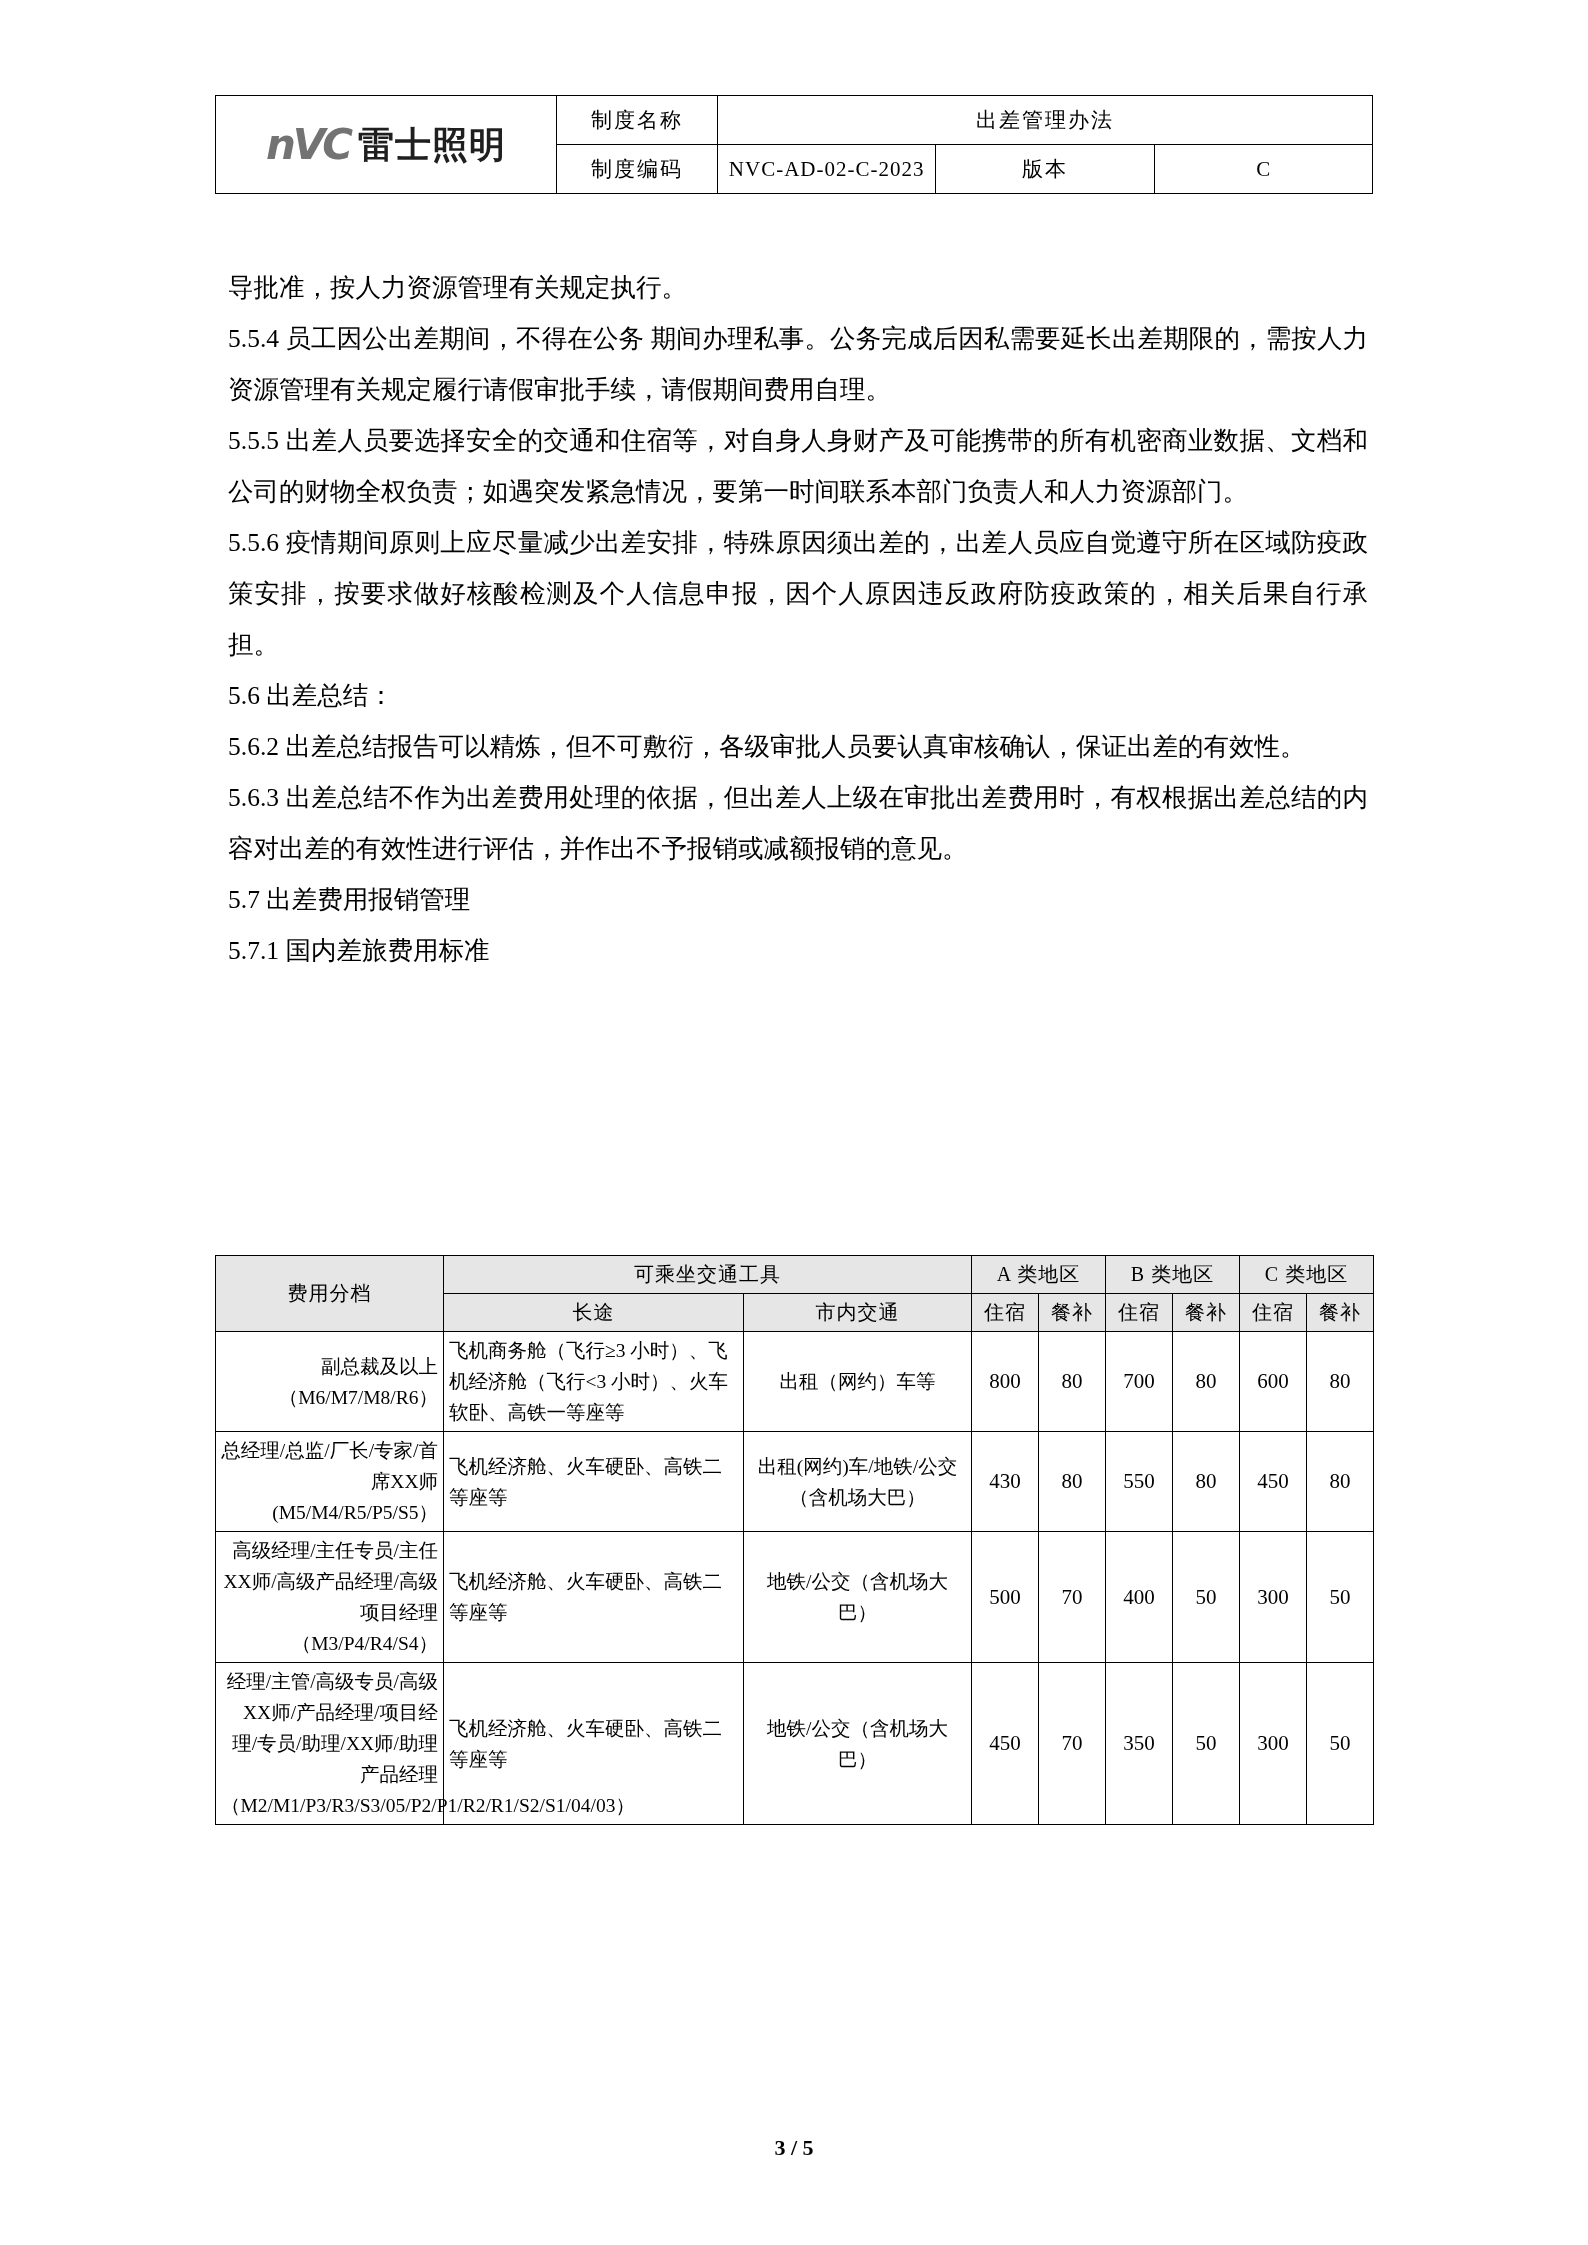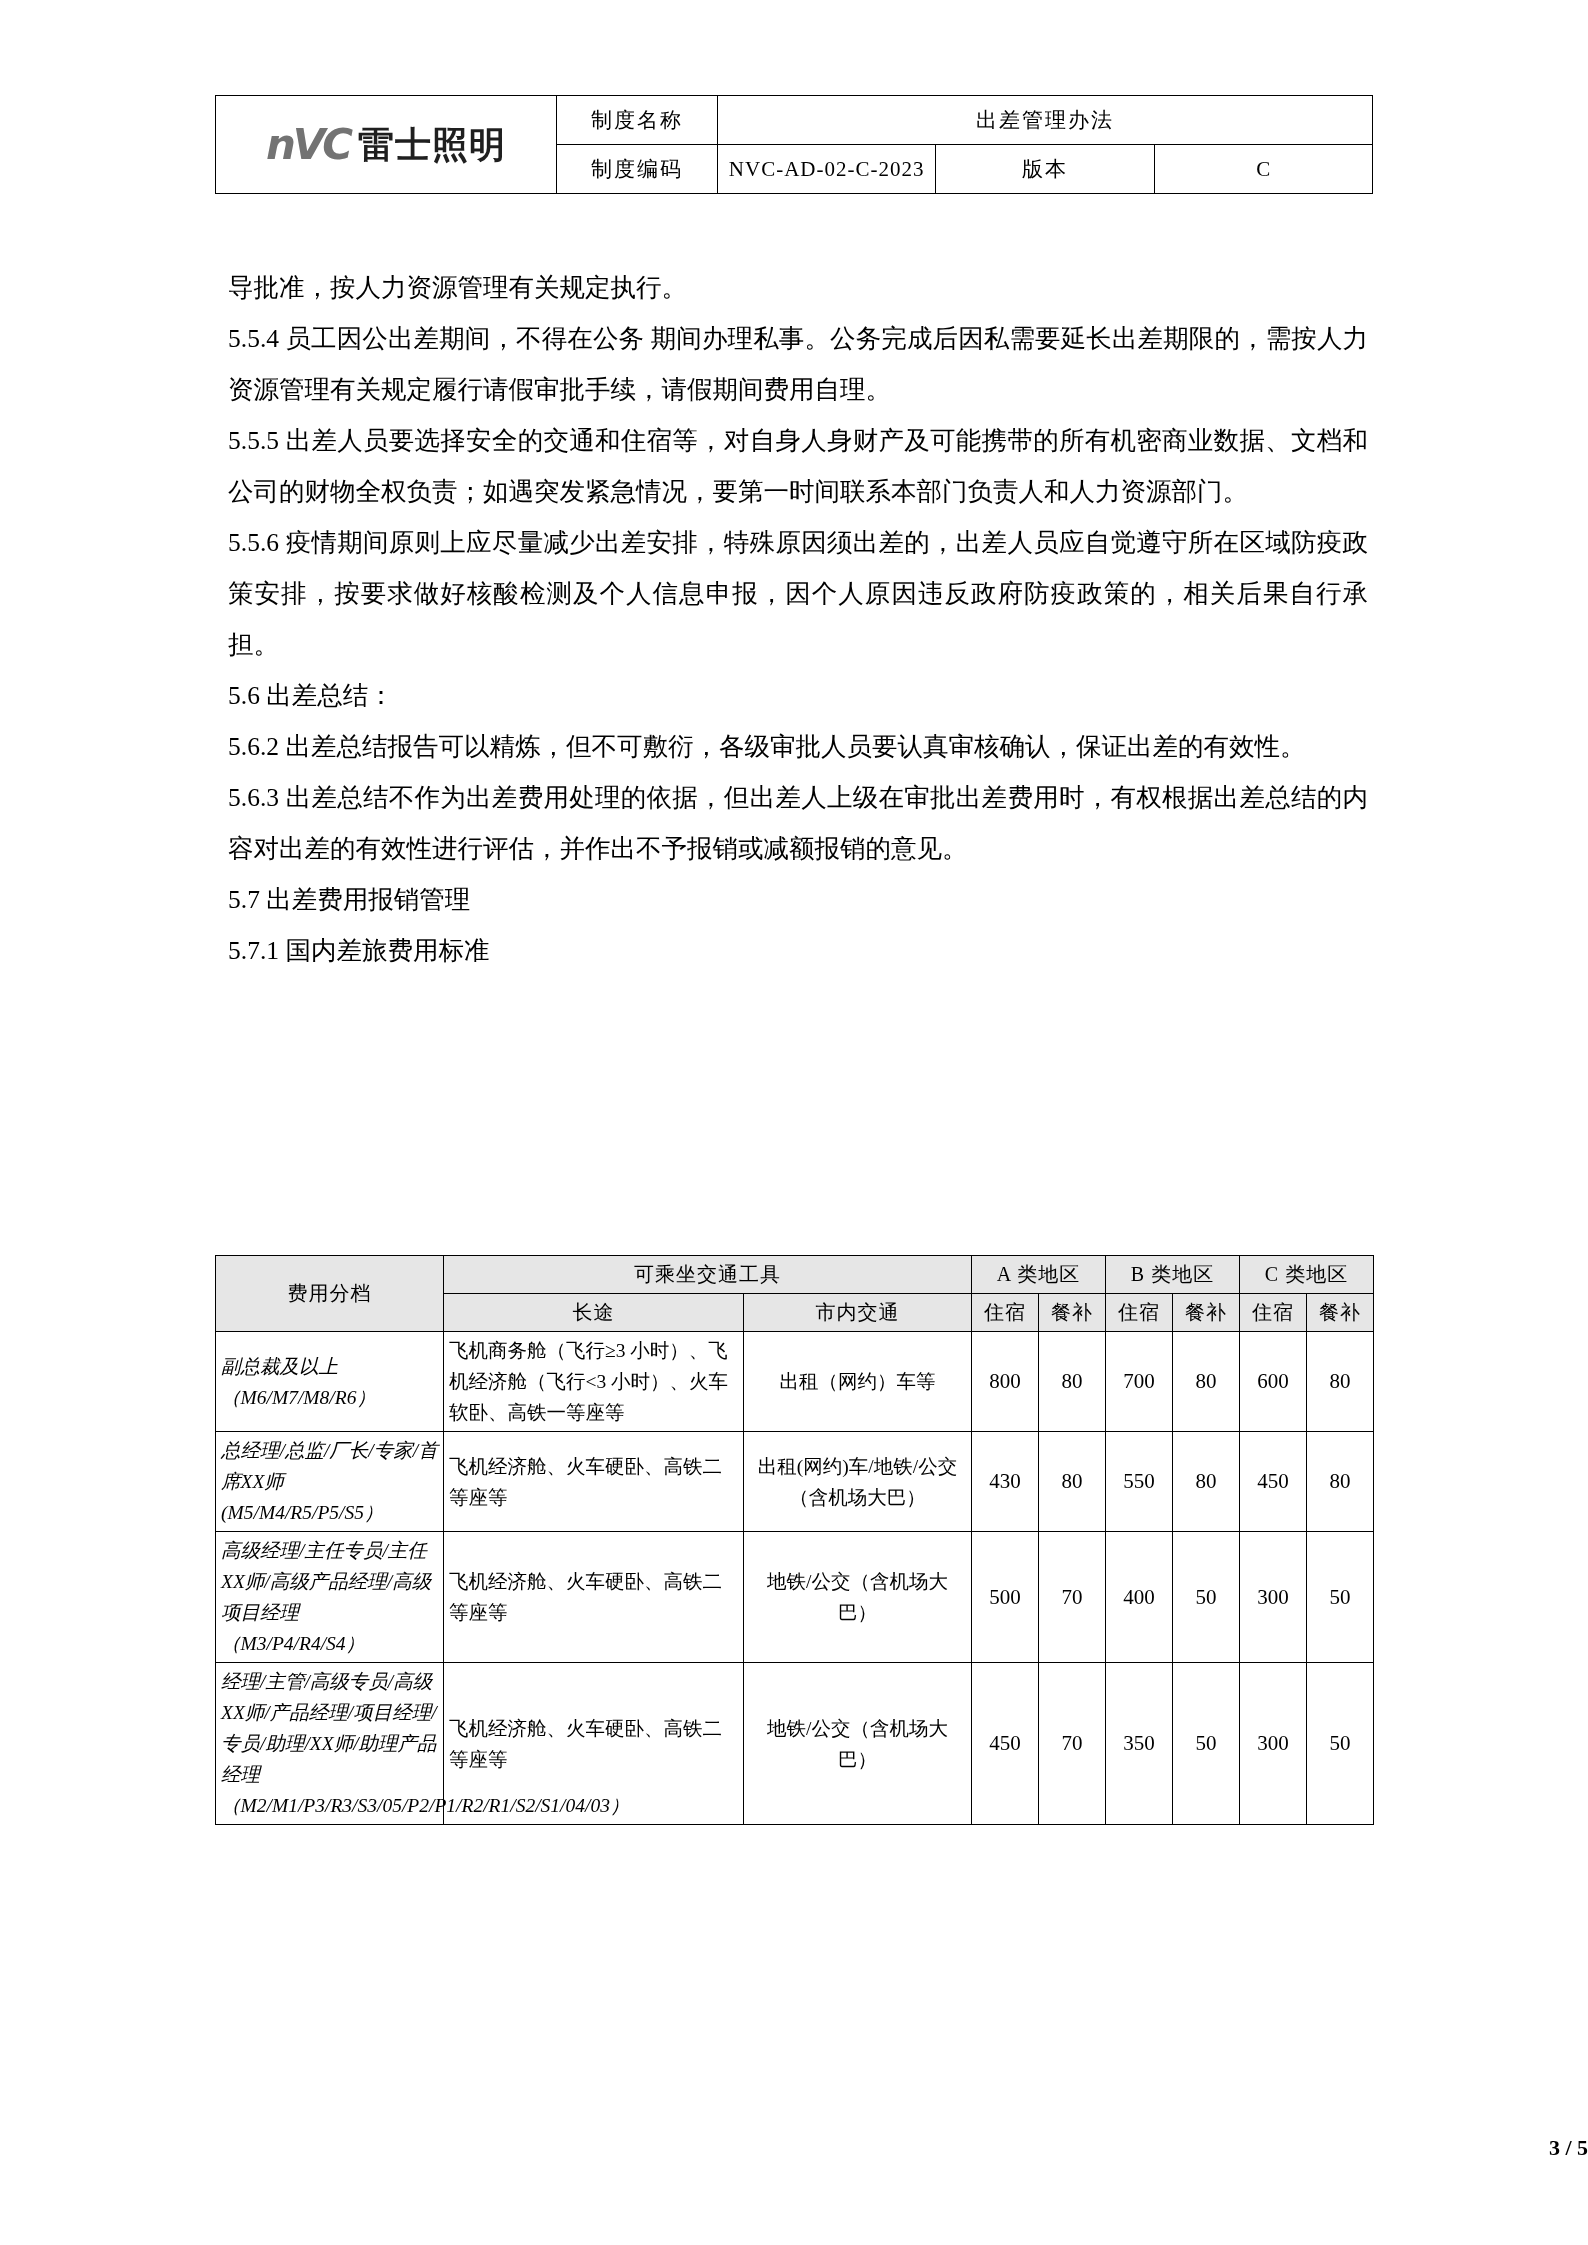--- a/index.html
+++ b/index.html
@@ -140,24 +140,23 @@
     background: #e6e6e6;
     text-align: center;
     font-size: 20px;
     letter-spacing: 1px;
   }
   .c-cat { width: 228px; }
   .c-long { width: 300px; }
   .c-city { width: 228px; }
   .c-num { width: 67px; text-align: center; }
   td.cat {
-    text-align: left;
+    text-align: right;
     font-size: 19.5px;
     line-height: 34px;
-    font-style: italic;
   }
   td.trans {
     text-align: left;
     font-size: 19.5px;
     line-height: 34px;
   }
   td.city {
     text-align: center;
     font-size: 19.5px;
     line-height: 34px;
@@ -167,21 +166,21 @@
     font-size: 21px;
     font-family: "Liberation Serif", serif;
   }
 
   
   .footer {
     position: absolute;
     left: 0;
     top: 2135px;
     width: 100%;
-    text-align: right;
+    text-align: center;
     font-size: 22px;
     font-weight: bold;
     font-family: "Liberation Serif", serif;
   }
 </style>
 </head>
 <body>
 
 <div class="page">
 

